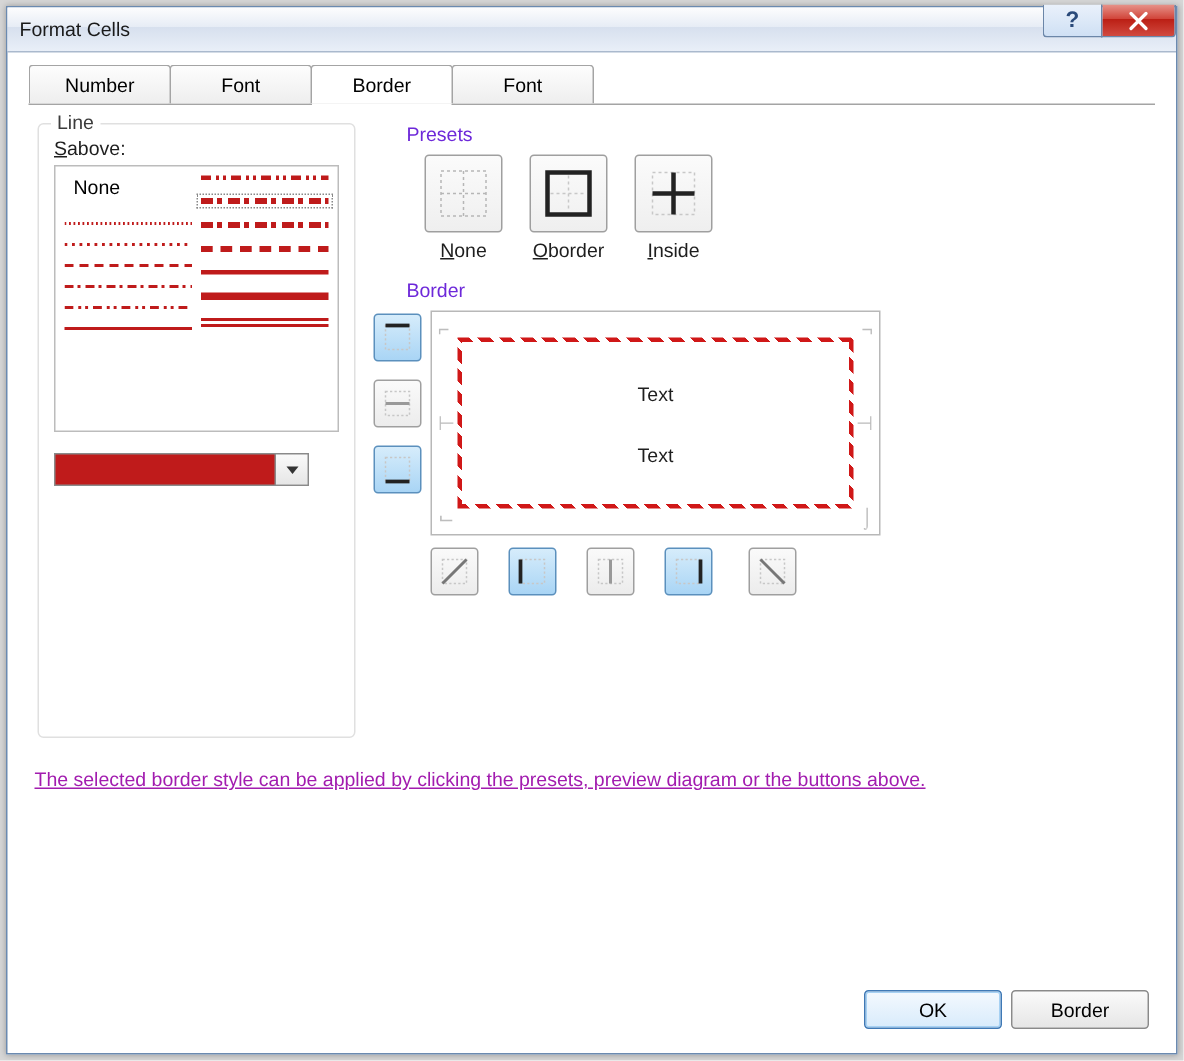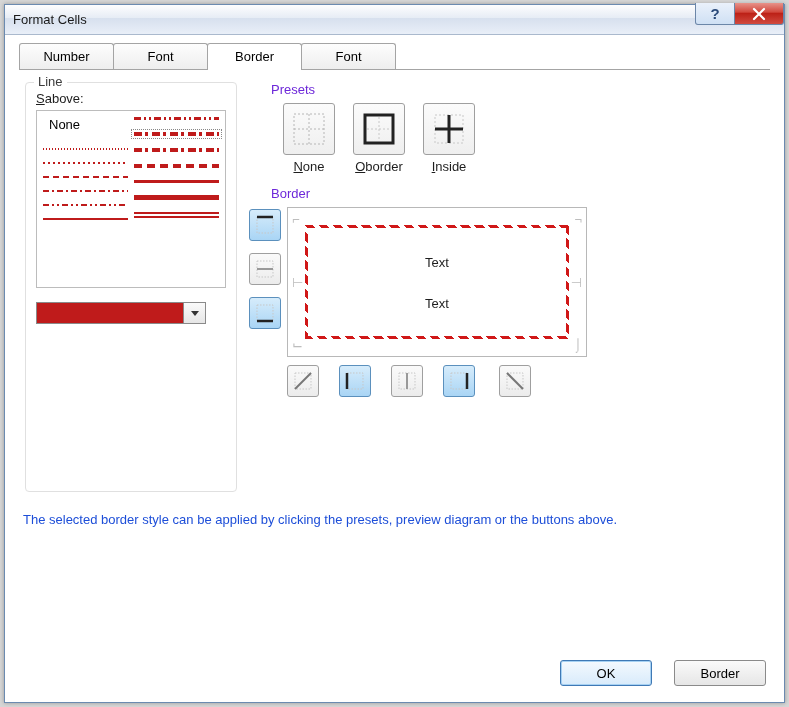--- a/index.html
+++ b/index.html
@@ -63,22 +63,22 @@
 .tick-tr { top:4px; right:4px; }
 .tick-bl { bottom:4px; left:4px; }
 .tick-br { bottom:4px; right:4px; }
 .tick-ml { top:50%; left:4px; transform:translateY(-50%); }
 .tick-mr { top:50%; right:4px; transform:translateY(-50%); }
 .cell-text { position:absolute; left:50%; transform:translateX(-50%); color:#1e1e1e; }
 .cell-t1 { top:26%; }
 .cell-t2 { top:62%; }
 .hbuttons { display:flex; gap:20px; margin-top:8px; margin-left: 0; }
 .hbuttons .sq:last-child { margin-left:4px; }
-.hint { margin: 18px 8px 0 4px; color:#1d4ed8; line-height:1.5; max-width: 720px; }
-.footer { position:absolute; right:18px; bottom:16px; display:flex; gap:22px; }
+.hint { margin: 18px 8px 0 4px; color:#a21caf; line-height:1.5; max-width: 720px; text-decoration: underline; }
+.footer { position:absolute; right:18px; bottom:16px; display:flex; gap:6px; }
 .btn { width:92px; height:26px; border:1px solid #8a8a8a; border-radius:3px; background:linear-gradient(#fafafa,#e6e6e6); cursor:pointer; }
 .btn.primary { border:1px solid #3f79b5; box-shadow:0 0 0 1px #a6d1f3 inset; background:linear-gradient(#f4f9fe,#d8ebfb); }
 svg { display:block; }
 </style>
 </head>
 <body>
 
 <div class="dialog">
 
   <div class="titlebar">

